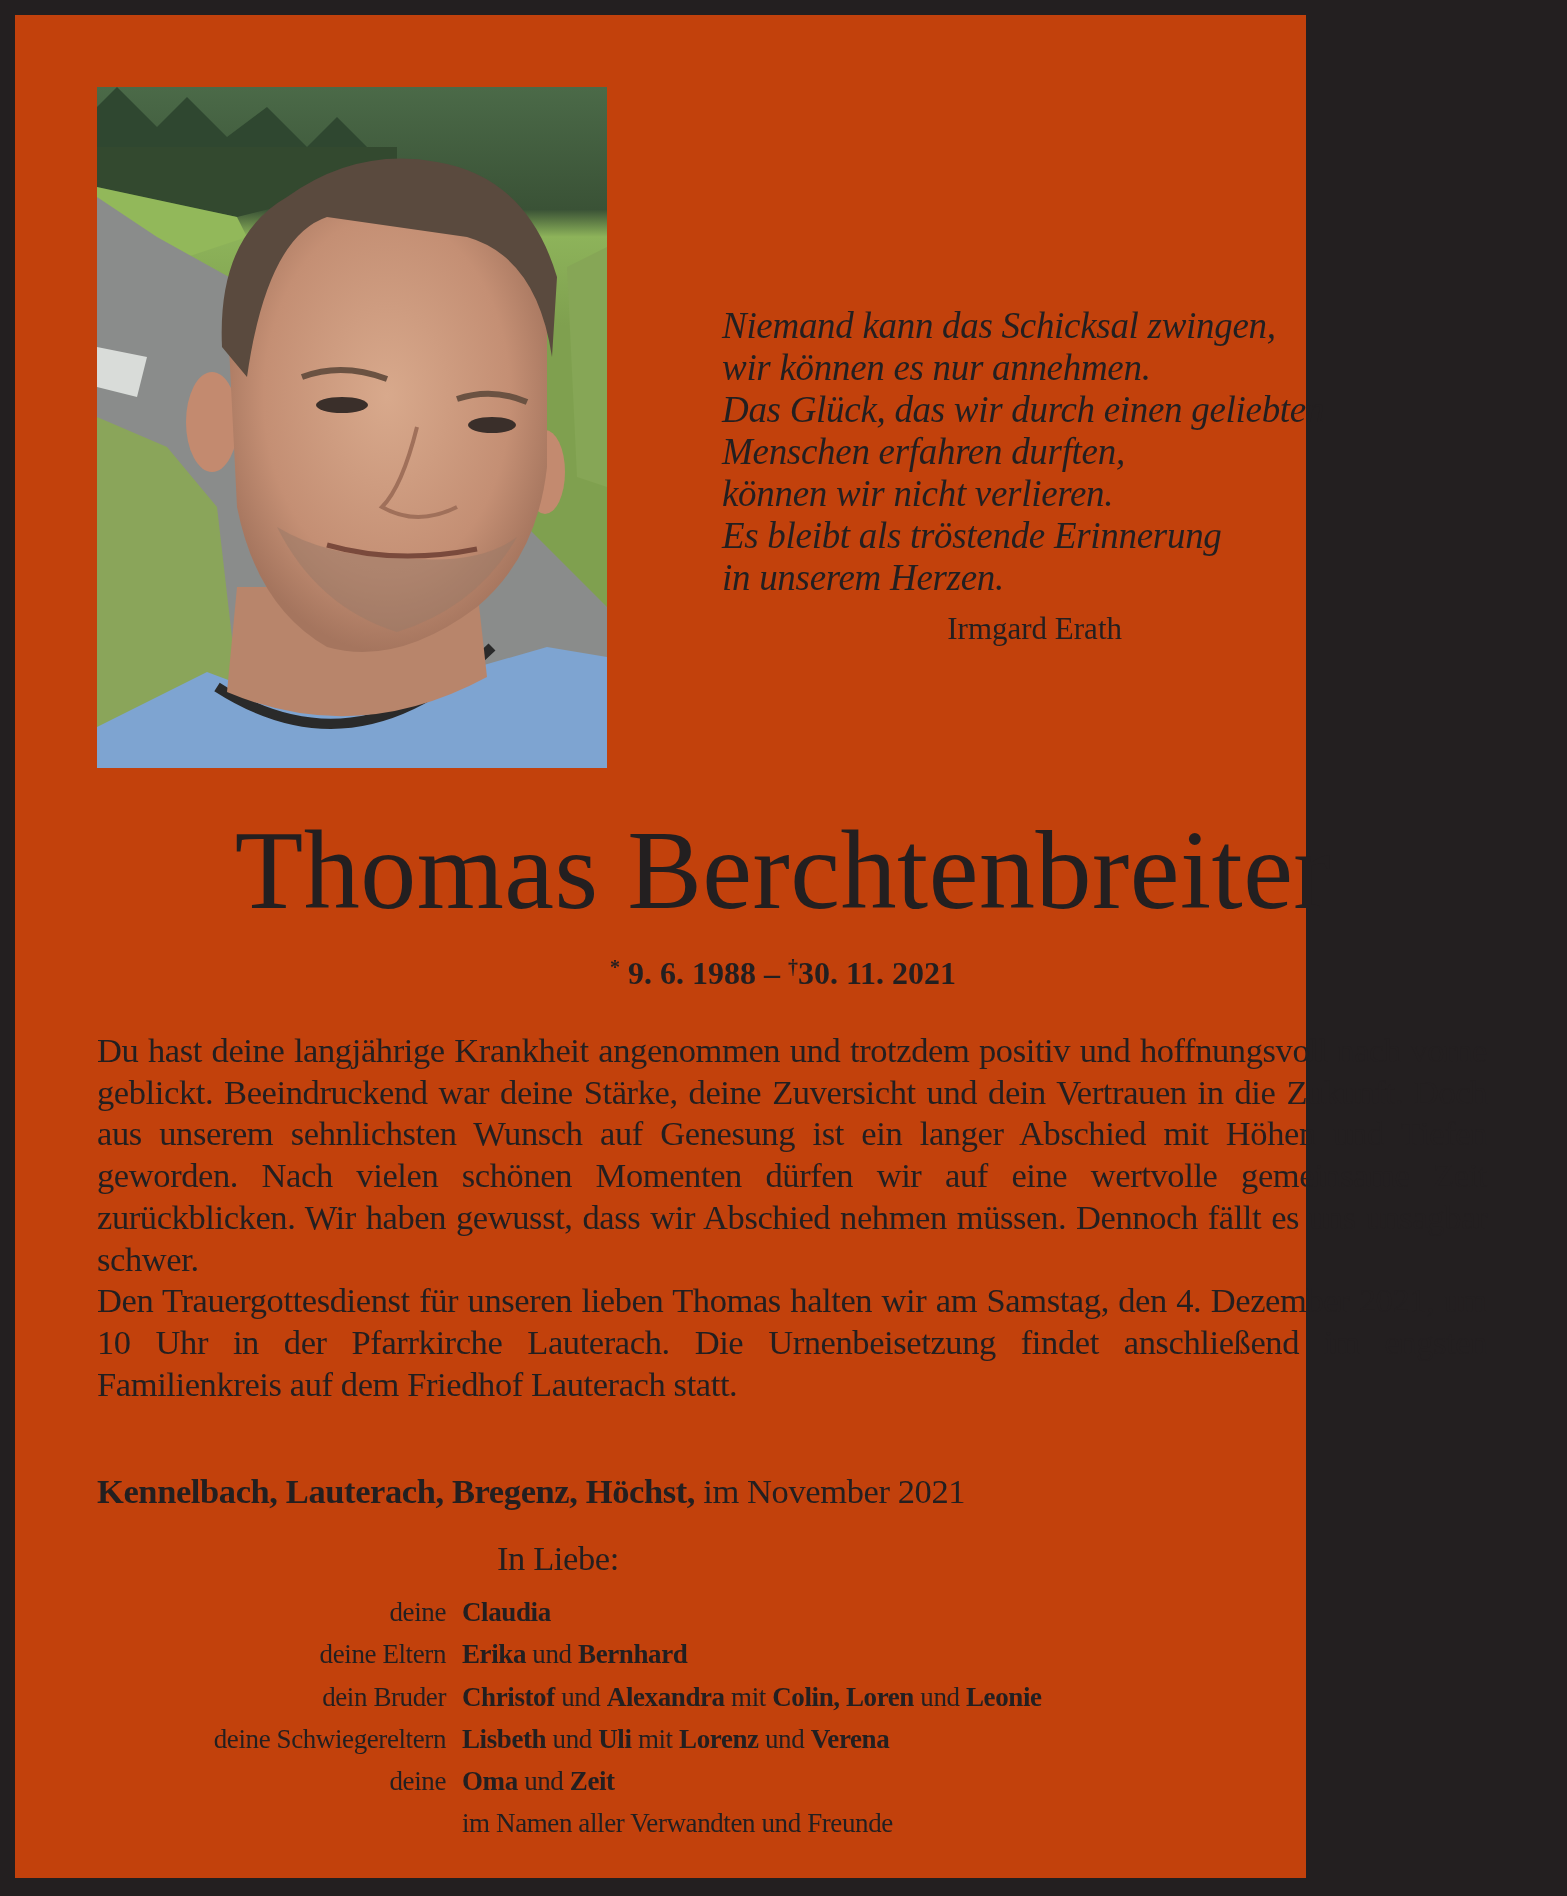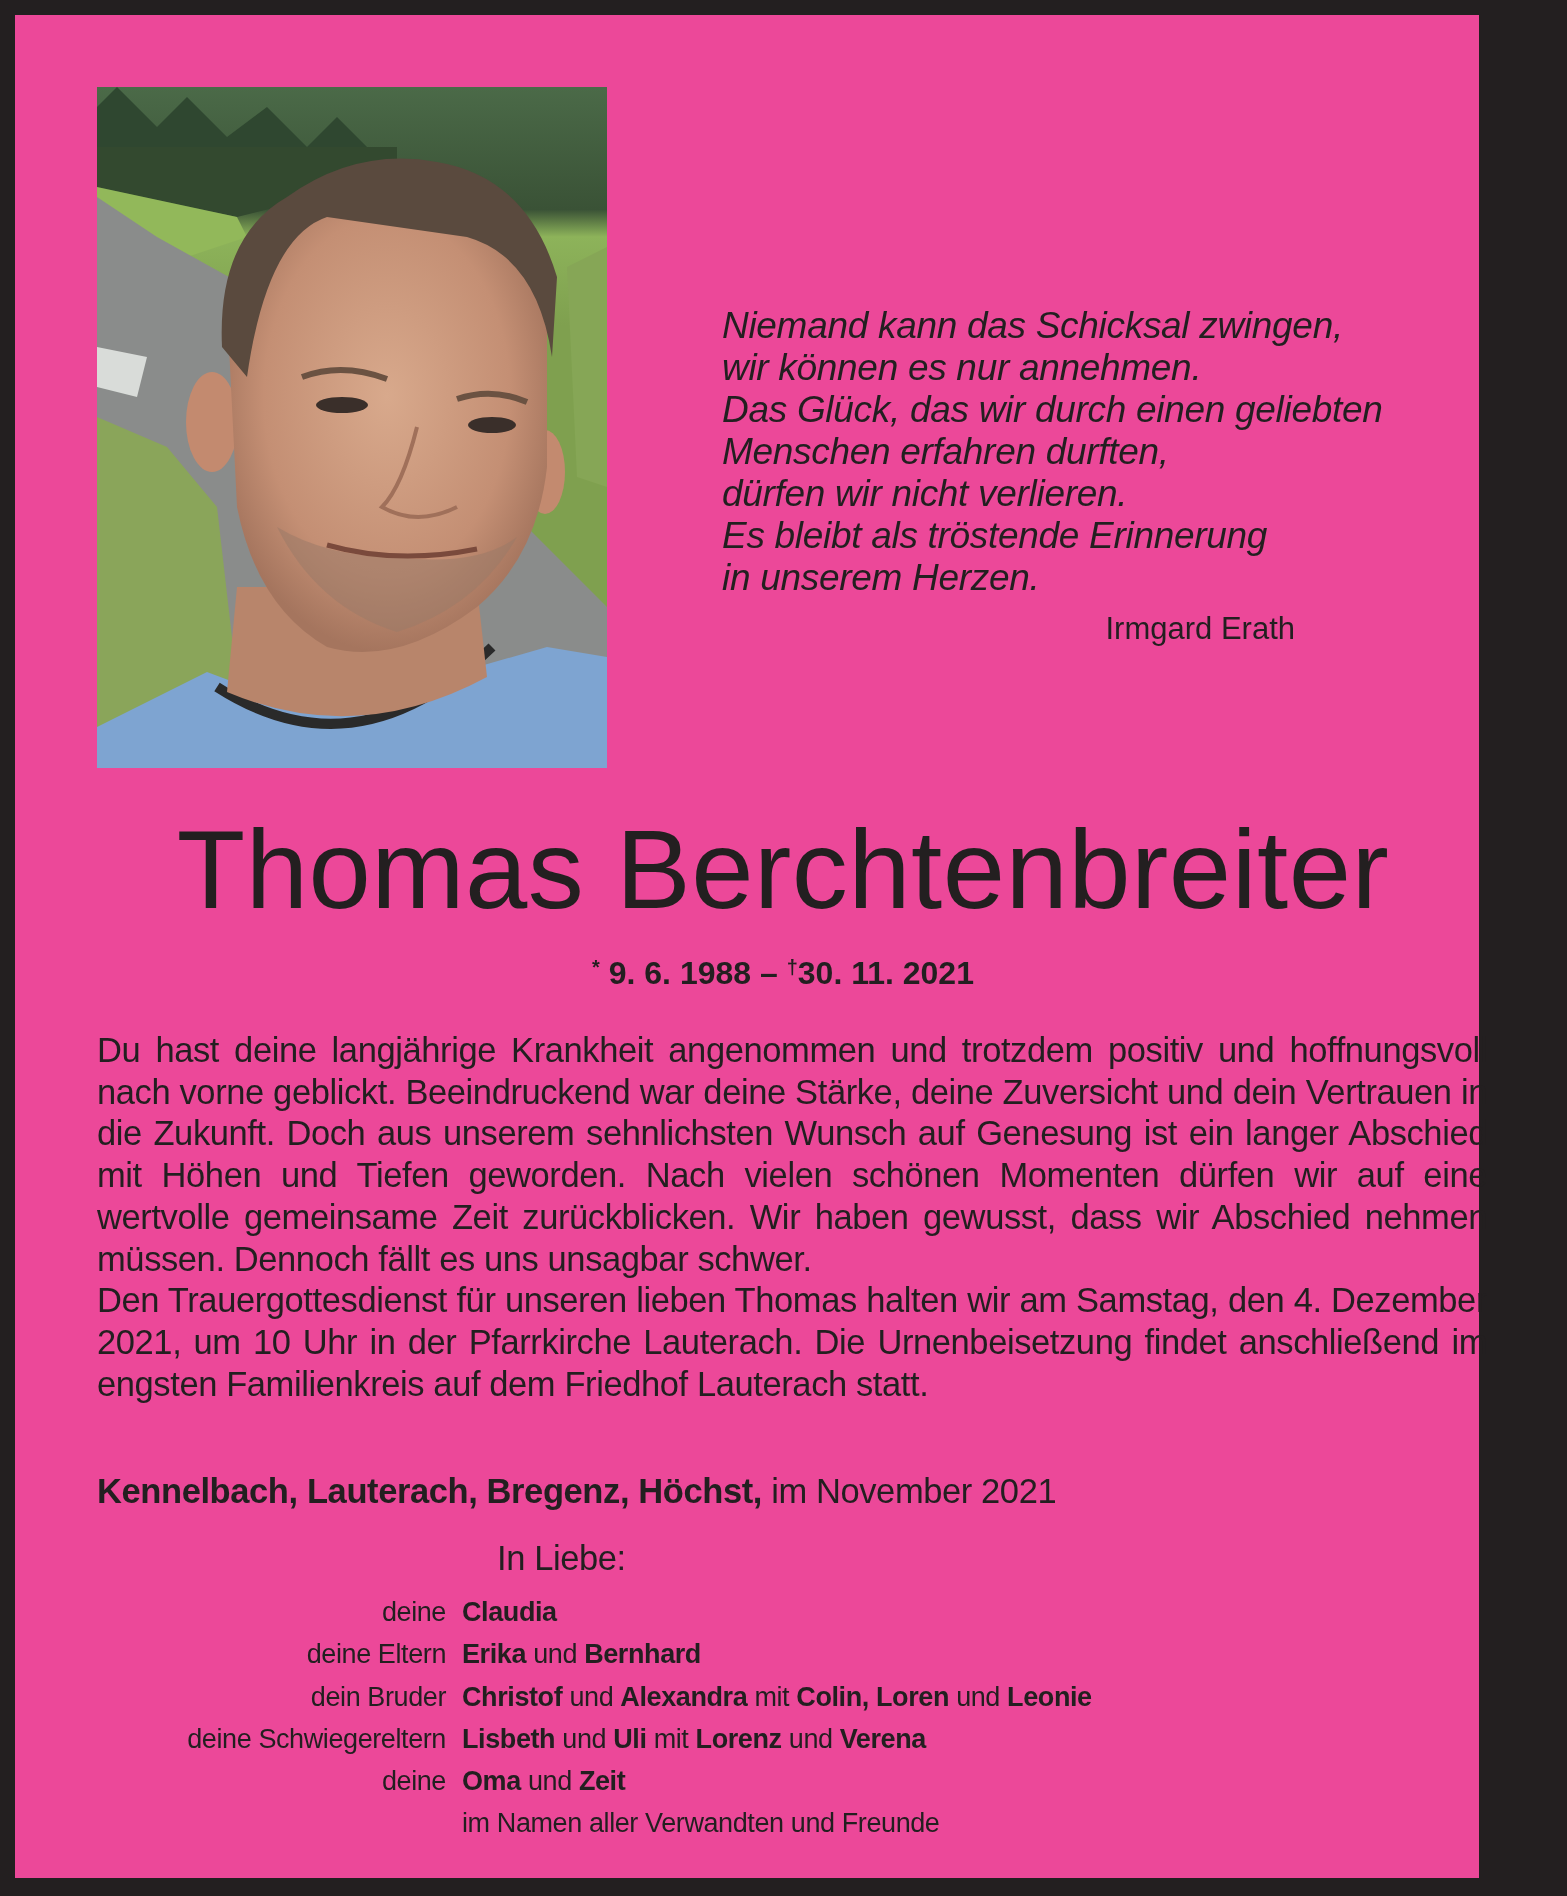--- a/index.html
+++ b/index.html
@@ -1,20 +1,20 @@
 <!DOCTYPE html>
 <html><head>
 <meta charset="utf-8">
 <style>
   html, body { margin: 0; padding: 0; background: #231f20; }
   body { width: 1567px; height: 1896px; position: relative; overflow: hidden; }
   .frame {
-    position: absolute; left: 15px; top: 15px; width: 1464px; height: 1863px;
-    background: #ec4899;
-    font-family: Liberation Sans, sans-serif;
+    position: absolute; left: 15px; top: 15px; width: 1291px; height: 1863px;
+    background: #c2410c;
+    font-family: Liberation Serif, serif;
     color: #231f20;
   }
   .photo {
     position: absolute; left: 82px; top: 72px; width: 510px; height: 681px;
     overflow: hidden; background: #6f7c6a;
   }
   .photo svg { display: block; width: 100%; height: 100%; }
   .poem {
     position: absolute; left: 707px; top: 290px; width: 660px;
     font-style: italic; font-size: 37px; line-height: 42px;
@@ -115,21 +115,21 @@
 
       <path d="M230 458 Q300 478 380 462" stroke="#7a4a3c" stroke-width="5" fill="none"></path>
     </svg>
   </div>
 
   <div class="poem">
     <span class="line">Niemand kann das Schicksal zwingen,</span>
     <span class="line">wir können es nur annehmen.</span>
     <span class="line">Das Glück, das wir durch einen geliebten</span>
     <span class="line">Menschen erfahren durften,</span>
-    <span class="line">dürfen wir nicht verlieren.</span>
+    <span class="line">können wir nicht verlieren.</span>
     <span class="line">Es bleibt als tröstende Erinnerung</span>
     <span class="line">in unserem Herzen.</span>
   </div>
   <div class="attribution">Irmgard Erath</div>
 
   <div class="name">Thomas Berchtenbreiter</div>
 
   <div class="dates">
     <sup>*</sup>
     <span>9. 6. 1988</span>

